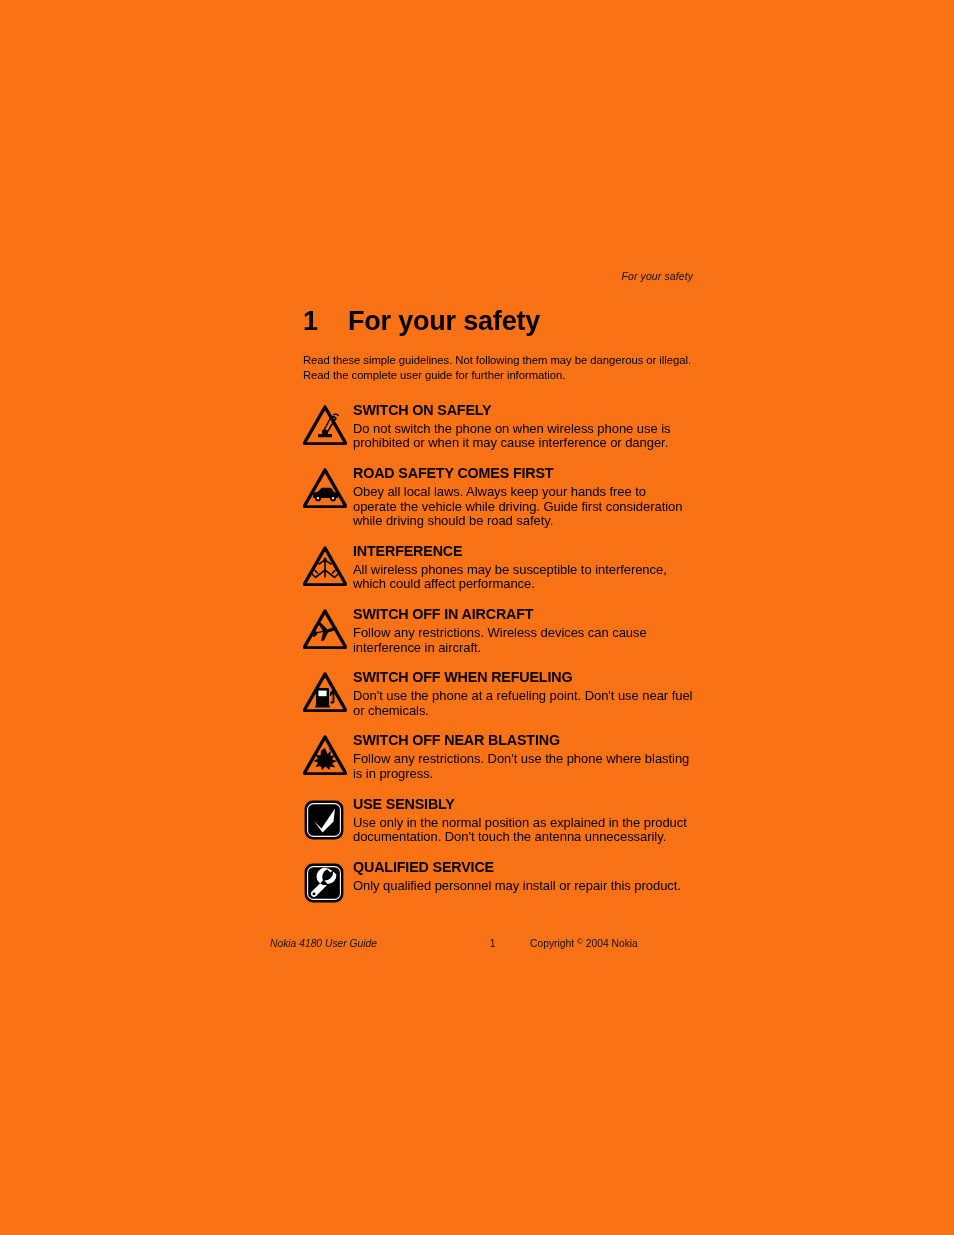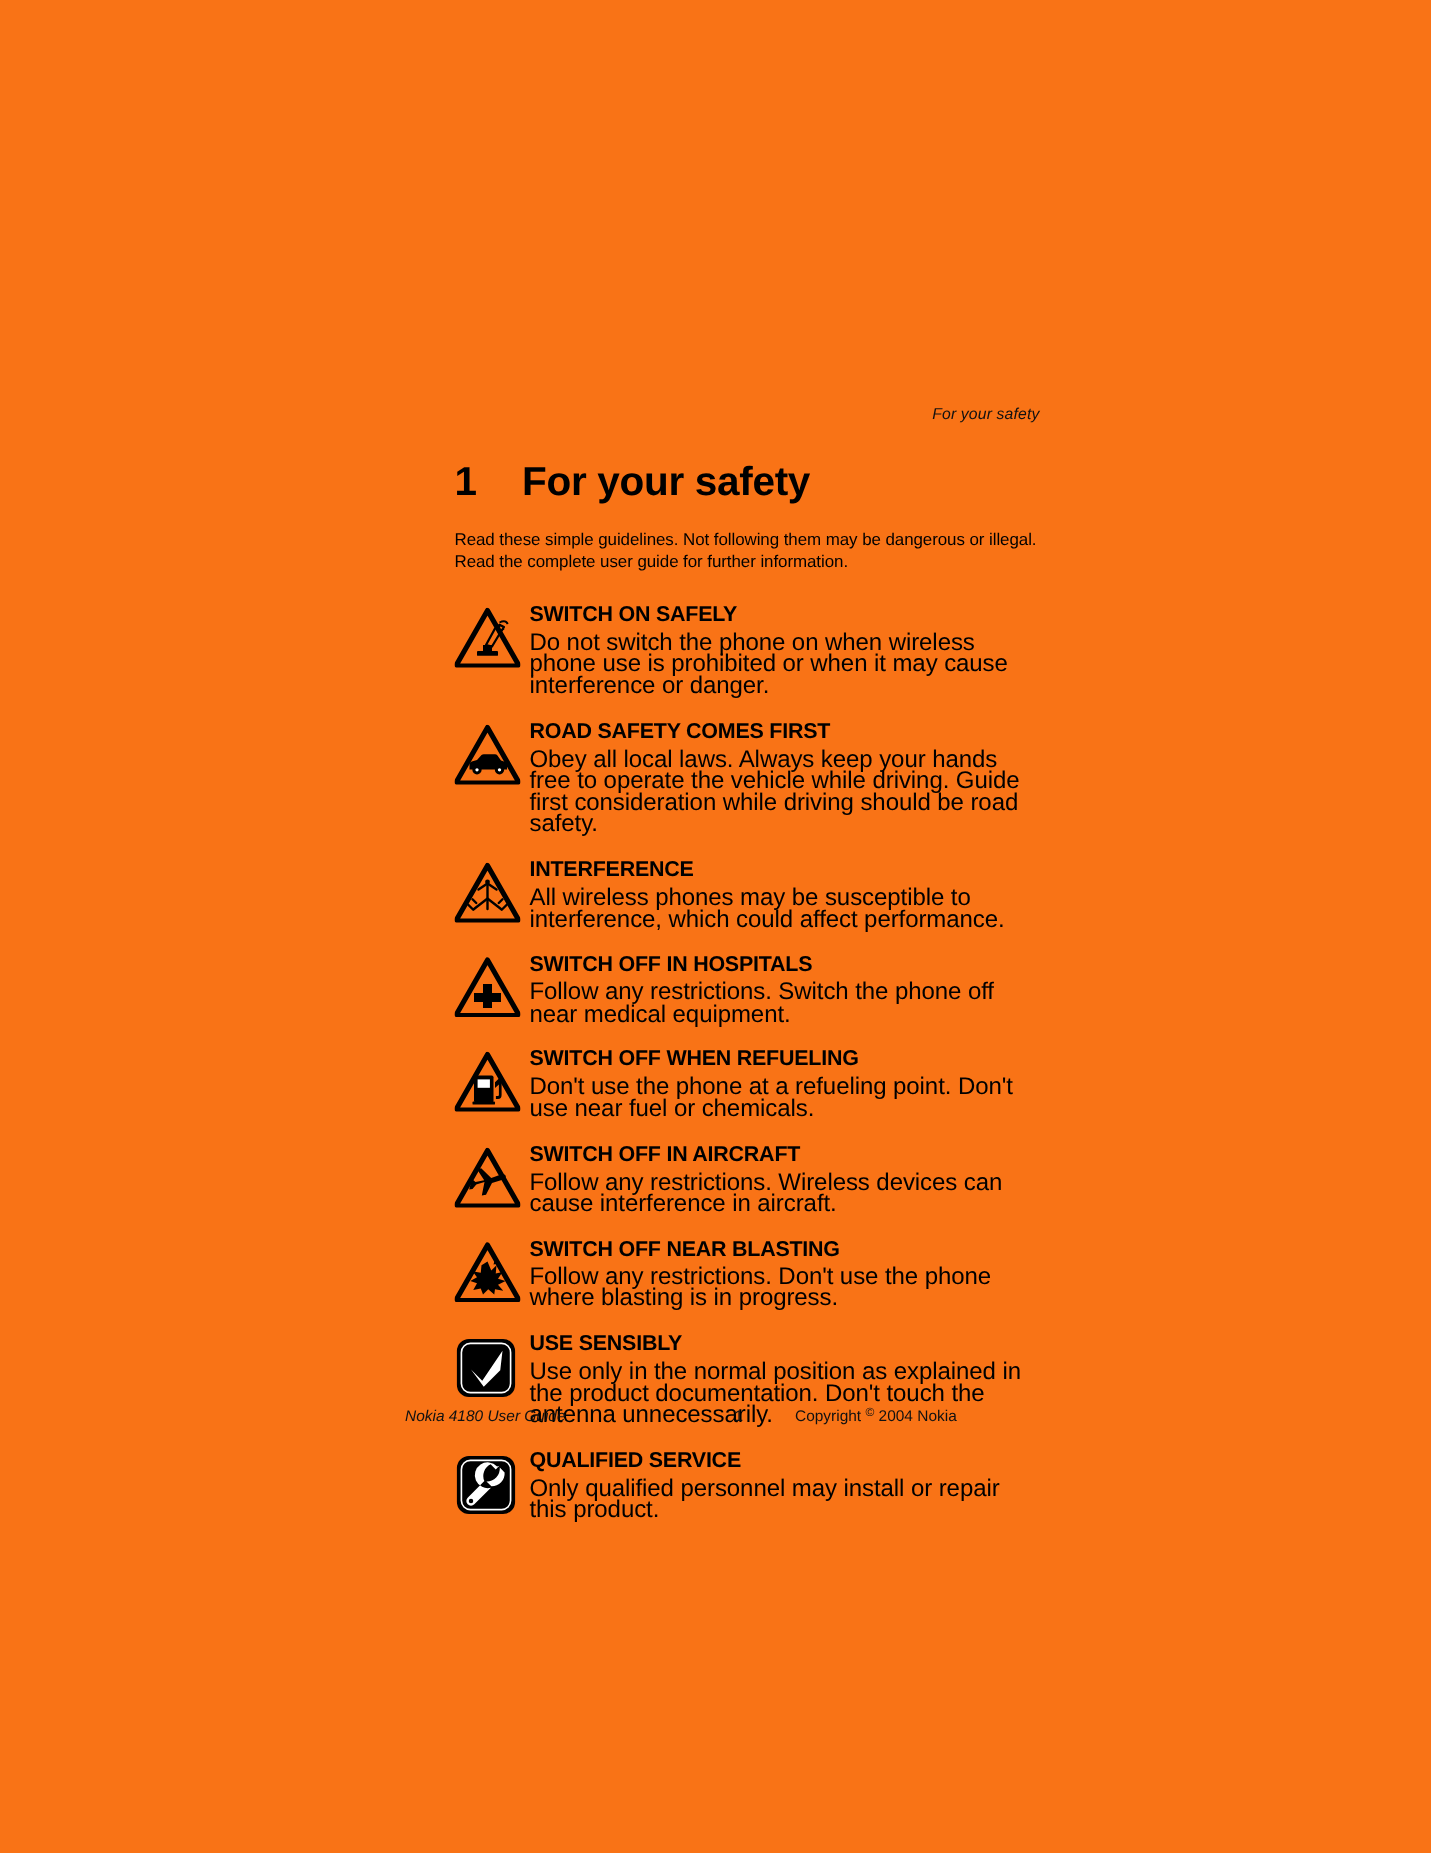--- a/index.html
+++ b/index.html
@@ -71,21 +71,21 @@
   .safety-icon svg { display: block; }
   .safety-text { flex: 1 1 auto; padding-top: 1px; }
   .safety-heading {
     font-size: 14.3px;
     font-weight: bold;
     letter-spacing: -0.15px;
     margin: 0 0 3px 0;
     line-height: 17px;
   }
   .safety-body {
-    font-size: 16px;
+    font-size: 13px;
     line-height: 14.6px;
     letter-spacing: -0.05px;
     margin: 0;
   }
 
   
   .footer {
     position: absolute;
     left: 270px;
     top: 937px;
@@ -180,63 +180,51 @@
             </g>
             <circle cx="22" cy="13" r="1.6" fill="#000"></circle>
           </svg>
         </div>
         <div class="safety-text">
           <div class="safety-heading">INTERFERENCE</div>
           <div class="safety-body">All wireless phones may be susceptible to interference, which could affect performance.</div>
         </div>
       </div>
 
-      <div class="safety-item">
-        <div class="safety-icon">
-          <svg width="44" height="40" viewBox="0 0 44 40">
-            <path d="M22 2 L42 37 Q43 39 41 39 L3 39 Q1 39 2 37 Z" fill="none" stroke="#000" stroke-width="3.4" stroke-linejoin="round"></path>
-            <path d="M19 18 L25 18 L25 24 L31 24 L31 30 L25 30 L25 34 L19 34 L19 30 L13 30 L13 24 L19 24 Z" fill="#000"></path>
-          </svg>
-        </div>
-        <div class="safety-text">
-          <div class="safety-heading">SWITCH OFF IN HOSPITALS</div>
-          <div class="safety-body">Follow any restrictions. Switch the phone off near medical equipment.</div>
+
+      <div class="safety-item">
+        <div class="safety-icon">
+          <svg width="44" height="40" viewBox="0 0 44 40">
+            <path d="M22 2 L42 37 Q43 39 41 39 L3 39 Q1 39 2 37 Z" fill="none" stroke="#000" stroke-width="3.4" stroke-linejoin="round"></path>
+            <g fill="#000">
+              <path d="M31 18 Q34 17.5 34.2 19.4 Q34.3 20.8 31.5 21.6 L25 23.6 L21 31.5 L18.2 32 L20 23 L14.5 24.6 L12 27.6 L9.8 28 L10.8 24 L9.5 21 L11.6 21 L14 23 L19.8 21.8 L15 14.5 L17.8 13.8 L24.5 20.4 Z"></path>
+            </g>
+          </svg>
+        </div>
+        <div class="safety-text">
+          <div class="safety-heading">SWITCH OFF IN AIRCRAFT</div>
+          <div class="safety-body">Follow any restrictions. Wireless devices can cause interference in aircraft.</div>
         </div>
       </div>
 
       <div class="safety-item">
         <div class="safety-icon">
           <svg width="44" height="40" viewBox="0 0 44 40">
             <path d="M22 2 L42 37 Q43 39 41 39 L3 39 Q1 39 2 37 Z" fill="none" stroke="#000" stroke-width="3.4" stroke-linejoin="round"></path>
             <g fill="#000">
               <rect x="13" y="16" width="13" height="18" rx="1.2"></rect>
               <rect x="15.4" y="18.6" width="8.2" height="5.6" fill="#fff"></rect>
               <path d="M27 20.5 L29.6 18 L31.4 18.8 L31.4 29 Q31.4 31.6 29 31.6 L27.6 31.6 L27.6 29.6 L29 29.6 Q29.6 29.6 29.6 29 L29.6 22 L27 24.4 Z"></path>
               <rect x="12" y="33.4" width="15" height="2" rx="0.6"></rect>
             </g>
           </svg>
         </div>
         <div class="safety-text">
           <div class="safety-heading">SWITCH OFF WHEN REFUELING</div>
           <div class="safety-body">Don't use the phone at a refueling point. Don't use near fuel or chemicals.</div>
-        </div>
-      </div>
-
-      <div class="safety-item">
-        <div class="safety-icon">
-          <svg width="44" height="40" viewBox="0 0 44 40">
-            <path d="M22 2 L42 37 Q43 39 41 39 L3 39 Q1 39 2 37 Z" fill="none" stroke="#000" stroke-width="3.4" stroke-linejoin="round"></path>
-            <g fill="#000">
-              <path d="M31 18 Q34 17.5 34.2 19.4 Q34.3 20.8 31.5 21.6 L25 23.6 L21 31.5 L18.2 32 L20 23 L14.5 24.6 L12 27.6 L9.8 28 L10.8 24 L9.5 21 L11.6 21 L14 23 L19.8 21.8 L15 14.5 L17.8 13.8 L24.5 20.4 Z"></path>
-            </g>
-          </svg>
-        </div>
-        <div class="safety-text">
-          <div class="safety-heading">SWITCH OFF IN AIRCRAFT</div>
-          <div class="safety-body">Follow any restrictions. Wireless devices can cause interference in aircraft.</div>
         </div>
       </div>
 
       <div class="safety-item">
         <div class="safety-icon">
           <svg width="44" height="40" viewBox="0 0 44 40">
             <path d="M22 2 L42 37 Q43 39 41 39 L3 39 Q1 39 2 37 Z" fill="none" stroke="#000" stroke-width="3.4" stroke-linejoin="round"></path>
             <g fill="#000">
               <path d="M22 13 L24.5 19 L28 15.5 L27.5 21 L32 20 L29 24.5 L34 26 L29 28.5 L32.5 32.5 L27 31.5 L26.5 35 L22.5 31.5 L19 35 L17.5 31 L12.5 32 L15 27.5 L10.5 26 L15 23.5 L12 19.5 L17.5 20.5 L18 15.5 Z"></path>
               <path d="M26 15 L27 11.5 L28.5 14.5 Z"></path>

